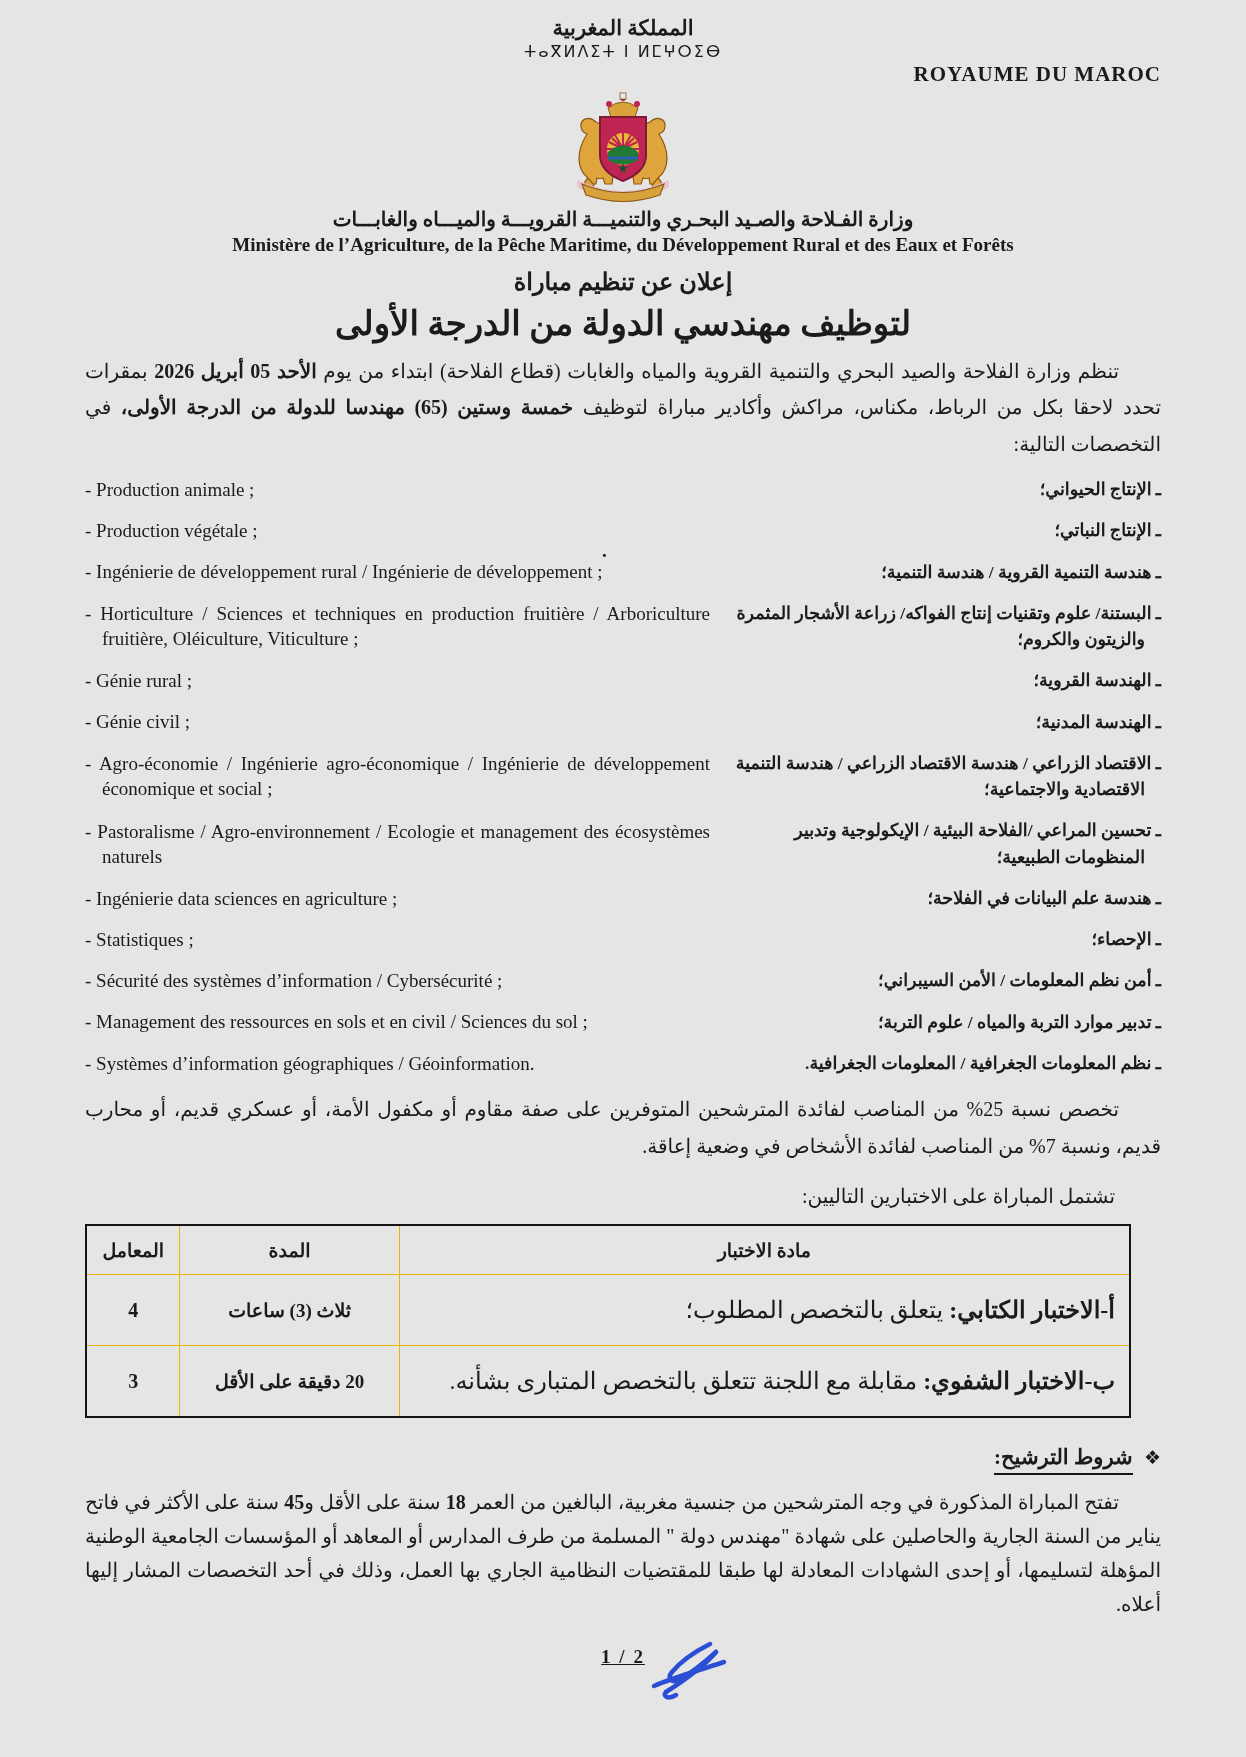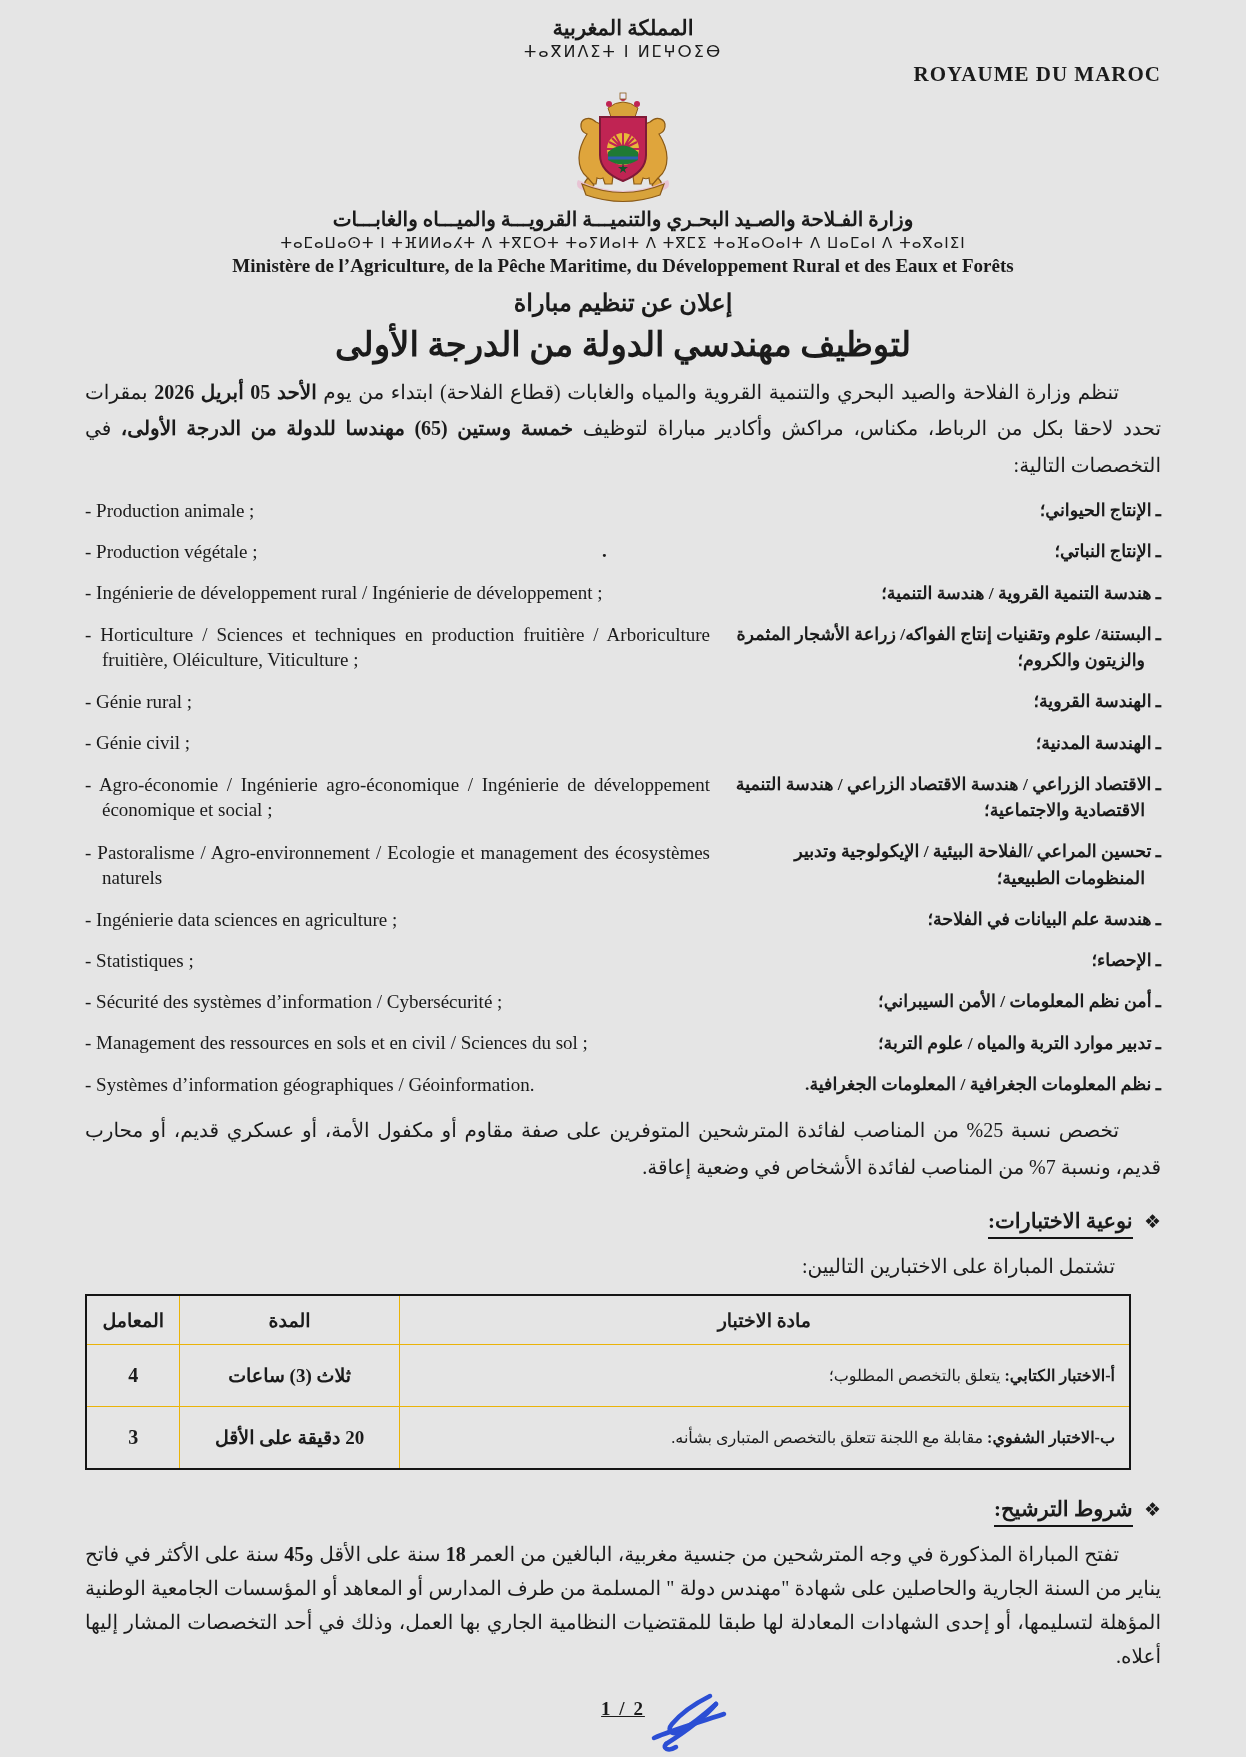--- a/index.html
+++ b/index.html
@@ -64,21 +64,21 @@
     font-size: 20px; margin-top: 20px; padding-right: 46px;
   }
   
   table.exams {
     direction: rtl; border-collapse: collapse;
     width: 1046px; margin: 16px 15px 0 0;
     border: 2.5px solid #151515;
   }
   table.exams th, table.exams td { border: 1px solid #eab308; }
   table.exams th { font-size: 19px; font-weight: bold; text-align: center; height: 50px; }
-  td.subject { text-align: right; font-size: 16px; padding: 21px 14px; height: 50px; }
+  td.subject { text-align: right; font-size: 24px; padding: 21px 14px; height: 50px; }
   td.subject .lbl { font-weight: bold; }
   td.mid { text-align: center; font-weight: bold; font-size: 19px; }
   td.coef { text-align: center; font-weight: bold; font-size: 20px; }
   col.c-subject { width: 70%; } col.c-duration { width: 21%; } col.c-coef { width: 9%; }
   
   .cond-head { margin-top: 27px; }
   .conditions { margin-top: 15px; line-height: 1.7; }
   
   .footer { position: relative; text-align: center; margin-top: 25px; height: 70px; text-decoration: underline; }
   .page-num { font-size: 19px; font-weight: bold; letter-spacing: 2px; }
@@ -127,21 +127,20 @@
           <path d="M65 72 l3 9 l-8 -6 h10 l-8 6 z" fill="#14522a"></path>
         </g>
 
         <path d="M20 88 q45 22 90 0 q3 6 -2 9 q-43 18 -86 0 q-5 -3 -2 -9 z" fill="#e9bcd0" opacity="0.8"></path>
 
         <path d="M24 92 q41 17 82 0 l-4 11 q-37 13 -74 0 z" fill="#d8a33b" stroke="#8a5a17" stroke-width="1.2"></path>
       </svg>
     </div>
 
     <div class="ministry-ar">وزارة الفـلاحة والصـيد البحـري والتنميـــة القرويـــة والميـــاه والغابـــات</div>
-    <div class="tifinagh small">ⵜⴰⵎⴰⵡⴰⵙⵜ ⵏ ⵜⴼⵍⵍⴰⵃⵜ ⴷ ⵜⴳⵎⵔⵜ ⵜⴰⵢⵍⴰⵏⵜ ⴷ ⵜⴳⵎⵉ ⵜⴰⴼⴰⵔⴰⵏⵜ ⴷ ⵡⴰⵎⴰⵏ ⴷ ⵜⴰⴳⴰⵏⵉⵏ</div>
     <div class="ministry-fr">Ministère de l’Agriculture, de la Pêche Maritime, du Développement Rural et des Eaux et Forêts</div>
   </div>
 
   <div class="doc-title">
     <div class="t1">إعلان عن تنظيم مباراة</div>
     <div class="t2">لتوظيف مهندسي الدولة من الدرجة الأولى</div>
   </div>
 
   <p class="ar-par intro"><span>تنظم وزارة الفلاحة والصيد البحري والتنمية القروية والمياه والغابات (قطاع الفلاحة) ابتداء من يوم </span><b>الأحد 05 أبريل 2026</b><span> بمقرات تحدد لاحقا بكل من الرباط، مكناس، مراكش وأكادير مباراة لتوظيف </span><b>خمسة وستين (65) مهندسا للدولة من الدرجة الأولى،</b><span> في التخصصات التالية:</span></p>
 
@@ -196,24 +195,20 @@
     </div>
     <div class="spec-row">
       <div class="fr-item">- Systèmes d’information géographiques / Géoinformation.</div>
       <div class="ar-item">ـ نظم المعلومات الجغرافية / المعلومات الجغرافية.</div>
     </div>
   </div>
   <span class="stray-dot">.</span>
 
   <p class="ar-par quota">تخصص نسبة 25% من المناصب لفائدة المترشحين المتوفرين على صفة مقاوم أو مكفول الأمة، أو عسكري قديم، أو محارب قديم، ونسبة 7% من المناصب لفائدة الأشخاص في وضعية إعاقة.</p>
 
-  <div class="sec-head">
-    <span class="bullet">❖</span>
-    <span class="txt">نوعية الاختبارات:</span>
-  </div>
   <div class="tests-intro">تشتمل المباراة على الاختبارين التاليين:</div>
 
   <table class="exams">
     <colgroup>
         <col class="c-subject">
         <col class="c-duration">
         <col class="c-coef">
       </colgroup>
     <thead>
       <tr>

